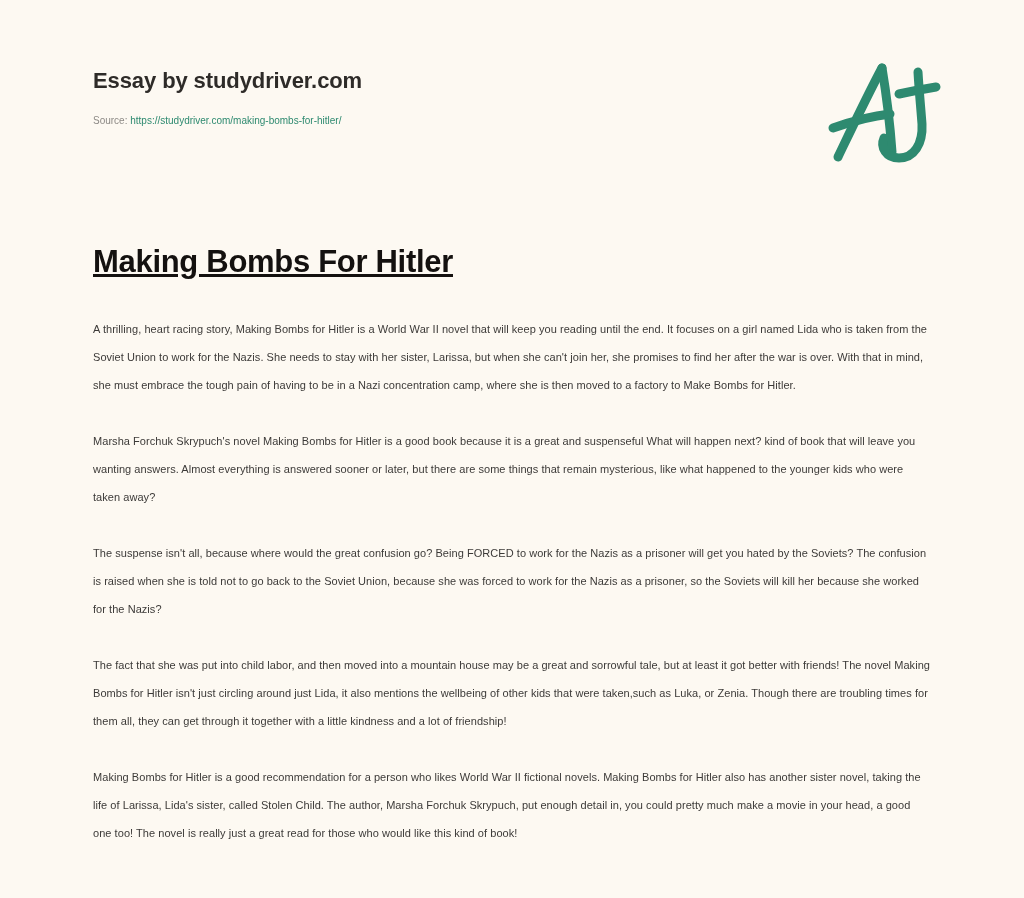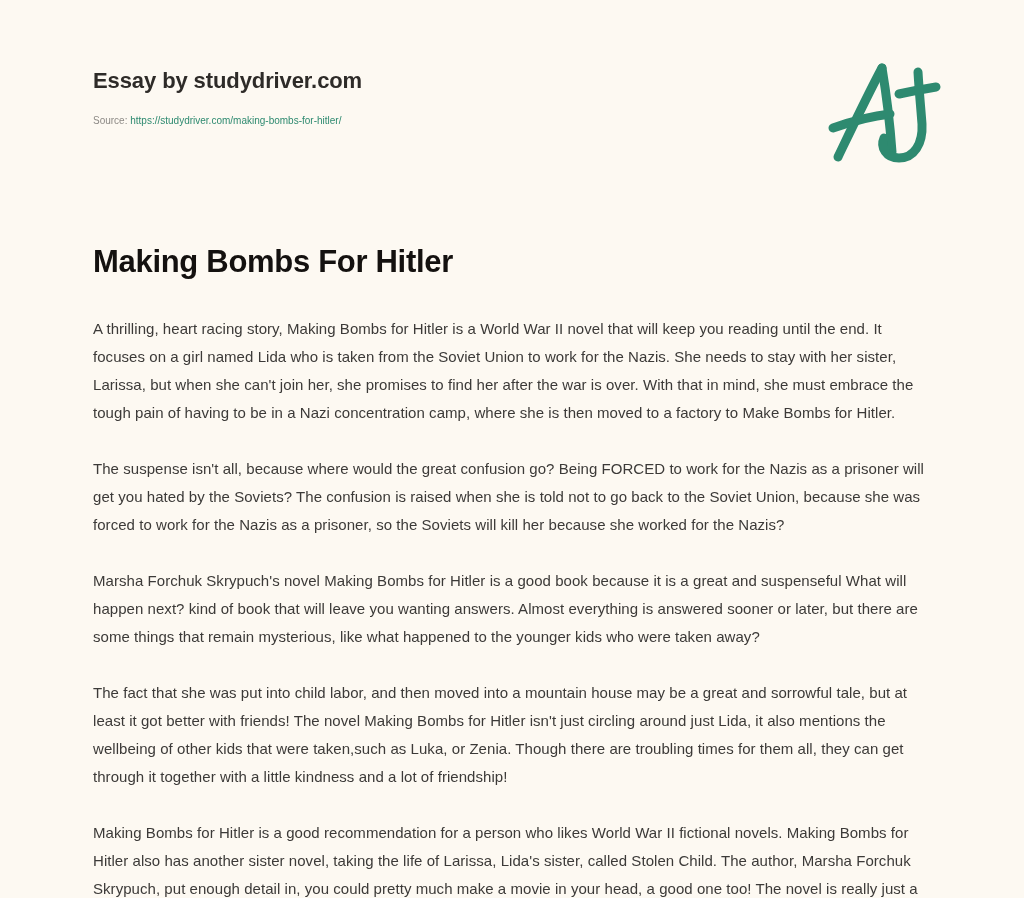--- a/index.html
+++ b/index.html
@@ -87,25 +87,26 @@
     width: 838px;
   }
 
   .article-title {
     margin: 0 0 34px 0;
     font-size: 31px;
     line-height: 38px;
     font-weight: bold;
     color: #14110f;
     letter-spacing: -0.3px;
+    text-decoration: underline;
   }
 
   .article-body p {
     margin: 0 0 28px 0;
-    font-size: 15px;
+    font-size: 11px;
     line-height: 28px;
     color: #3c3a38;
     text-align: left;
     letter-spacing: 0.05px;
   }
   .article-body p:last-child {
     margin-bottom: 0;
   }
 </style>
 </head>
@@ -142,21 +143,21 @@
     </div>
 
   </div>
 
   <div class="article">
 
     <h1 class="article-title">Making Bombs For Hitler</h1>
 
     <div class="article-body">
       <p>A thrilling, heart racing story, Making Bombs for Hitler is a World War II novel that will keep you reading until the end. It focuses on a girl named Lida who is taken from the Soviet Union to work for the Nazis. She needs to stay with her sister, Larissa, but when she can't join her, she promises to find her after the war is over. With that in mind, she must embrace the tough pain of having to be in a Nazi concentration camp, where she is then moved to a factory to Make Bombs for Hitler.</p>
+      <p>Marsha Forchuk Skrypuch's novel Making Bombs for Hitler is a good book because it is a great and suspenseful What will happen next? kind of book that will leave you wanting answers. Almost everything is answered sooner or later, but there are some things that remain mysterious, like what happened to the younger kids who were taken away?</p>
       <p>The suspense isn't all, because where would the great confusion go? Being FORCED to work for the Nazis as a prisoner will get you hated by the Soviets? The confusion is raised when she is told not to go back to the Soviet Union, because she was forced to work for the Nazis as a prisoner, so the Soviets will kill her because she worked for the Nazis?</p>
-      <p>Marsha Forchuk Skrypuch's novel Making Bombs for Hitler is a good book because it is a great and suspenseful What will happen next? kind of book that will leave you wanting answers. Almost everything is answered sooner or later, but there are some things that remain mysterious, like what happened to the younger kids who were taken away?</p>
       <p>The fact that she was put into child labor, and then moved into a mountain house may be a great and sorrowful tale, but at least it got better with friends! The novel Making Bombs for Hitler isn't just circling around just Lida, it also mentions the wellbeing of other kids that were taken,such as Luka, or Zenia. Though there are troubling times for them all, they can get through it together with a little kindness and a lot of friendship!</p>
       <p>Making Bombs for Hitler is a good recommendation for a person who likes World War II fictional novels. Making Bombs for Hitler also has another sister novel, taking the life of Larissa, Lida's sister, called Stolen Child. The author, Marsha Forchuk Skrypuch, put enough detail in, you could pretty much make a movie in your head, a good one too! The novel is really just a great read for those who would like this kind of book!</p>
     </div>
 
   </div>
 
 </div>
 
 </body></html>

